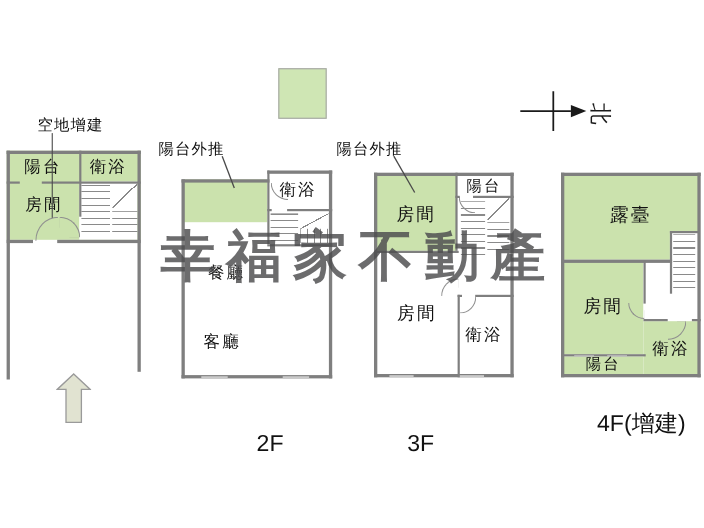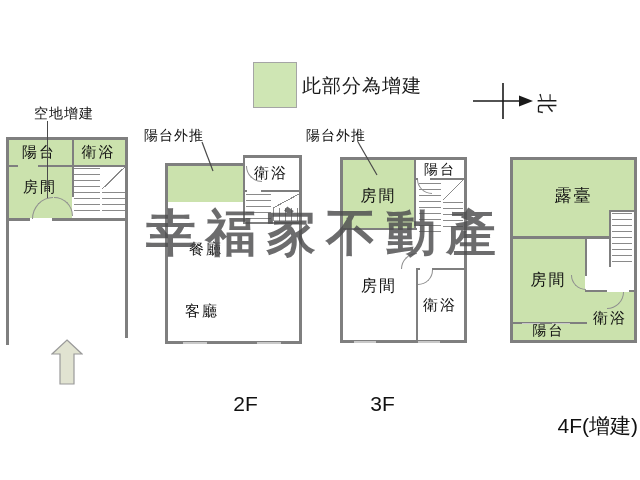--- a/index.html
+++ b/index.html
@@ -39,21 +39,20 @@
   #compass-north { position:absolute; left:536px; top:90px; font-size:20px; z-index:30;
     transform:rotate(90deg); transform-origin:center; }
   .floor { position:absolute; z-index:1; }
 </style>
 </head>
 <body>
 
 <div id="canvas">
 
   <div id="legend-box"></div>
-  <div id="legend-label">此部分為增建</div>
 
   <svg class="abs" style="left:472px;top:82px;z-index:30" width="66" height="40">
     <line x1="1" y1="19" x2="47" y2="19" stroke="#1a1a1a" stroke-width="1.6"></line>
     <polygon points="47,13.5 61,19 47,24.5" fill="#1a1a1a"></polygon>
     <line x1="31" y1="1" x2="31" y2="37" stroke="#1a1a1a" stroke-width="1.6"></line>
   </svg>
   <div id="compass-north">北</div>
 
   <div id="watermark">幸福家不動產</div>
 
@@ -179,15 +178,15 @@
     <div class="window" style="left:42px;top:165.5px;width:18px;height:1.5px;"></div>
 
     <div class="arc arc-bl" style="left:61px;top:118px;width:14px;height:14px;"></div>
     <div class="arc arc-br" style="left:97px;top:135px;width:16px;height:16px;"></div>
 
     <div class="room-label" style="left:2px;top:30px;width:123px;font-size:17px;">露臺</div>
     <div class="room-label" style="left:2px;top:114px;width:73px;font-size:16px;">房間</div>
     <div class="room-label" style="left:2px;top:166px;width:73px;font-size:14px;">陽台</div>
     <div class="room-label" style="left:75px;top:153px;width:50px;">衛浴</div>
   </div>
-  <div class="floor-label" style="left:528px;top:412px;width:110px;text-align:right;">4F(增建)</div>
+  <div class="floor-label" style="left:528px;top:371px;width:110px;">4F(增建)</div>
 
 </div>
 
 </body></html>

